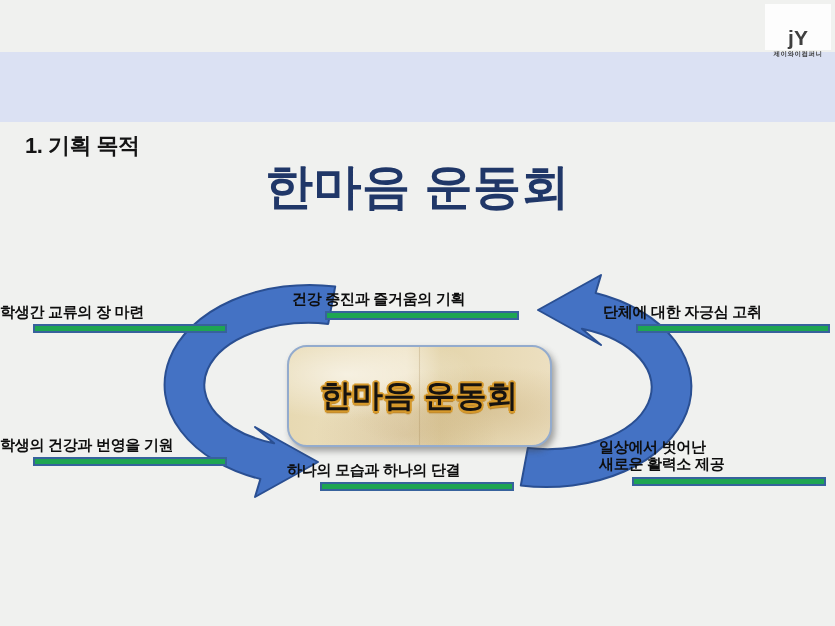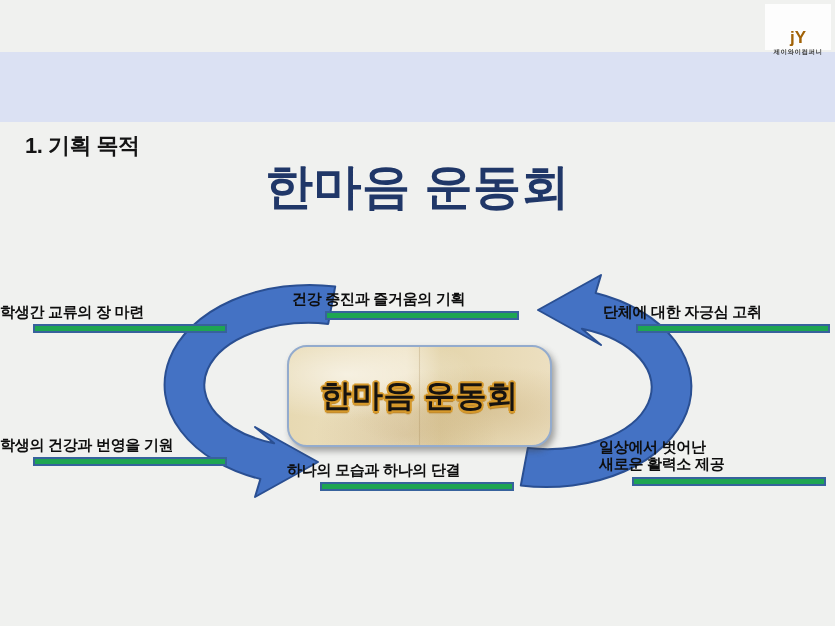--- a/index.html
+++ b/index.html
@@ -7,21 +7,21 @@
   .slide{
     position:relative;width:835px;height:626px;overflow:hidden;
     background:#f0f1ef;
     font-family:"Liberation Sans","DejaVu Sans",sans-serif;
   }
   .band{position:absolute;left:0;top:52px;width:835px;height:70px;background:#dbe1f3;}
   .logo{
     position:absolute;left:765px;top:4px;width:66px;height:46px;background:#fdfdfd;
     display:flex;flex-direction:column;align-items:center;justify-content:center;gap:2px;
   }
-  .logo-mark{color:#a16207;font-weight:bold;font-size:17px;line-height:1;letter-spacing:0;margin-top:31px;}
+  .logo-mark{color:#404040;font-weight:bold;font-size:21px;line-height:1;letter-spacing:0;margin-top:31px;}
   .logo-sub{color:#3a3a3a;font-size:6.5px;font-weight:bold;letter-spacing:0.5px;white-space:nowrap;}
   .section-title{
     position:absolute;left:25px;top:131px;font-size:22px;font-weight:bold;color:#141414;
     letter-spacing:-0.5px;
   }
   .main-title{
     position:absolute;left:0;top:155px;width:100%;text-align:center;
     font-size:48px;font-weight:bold;color:#203768;letter-spacing:0.5px;
   }
   svg.arrows{position:absolute;left:0;top:0;z-index:1;}

